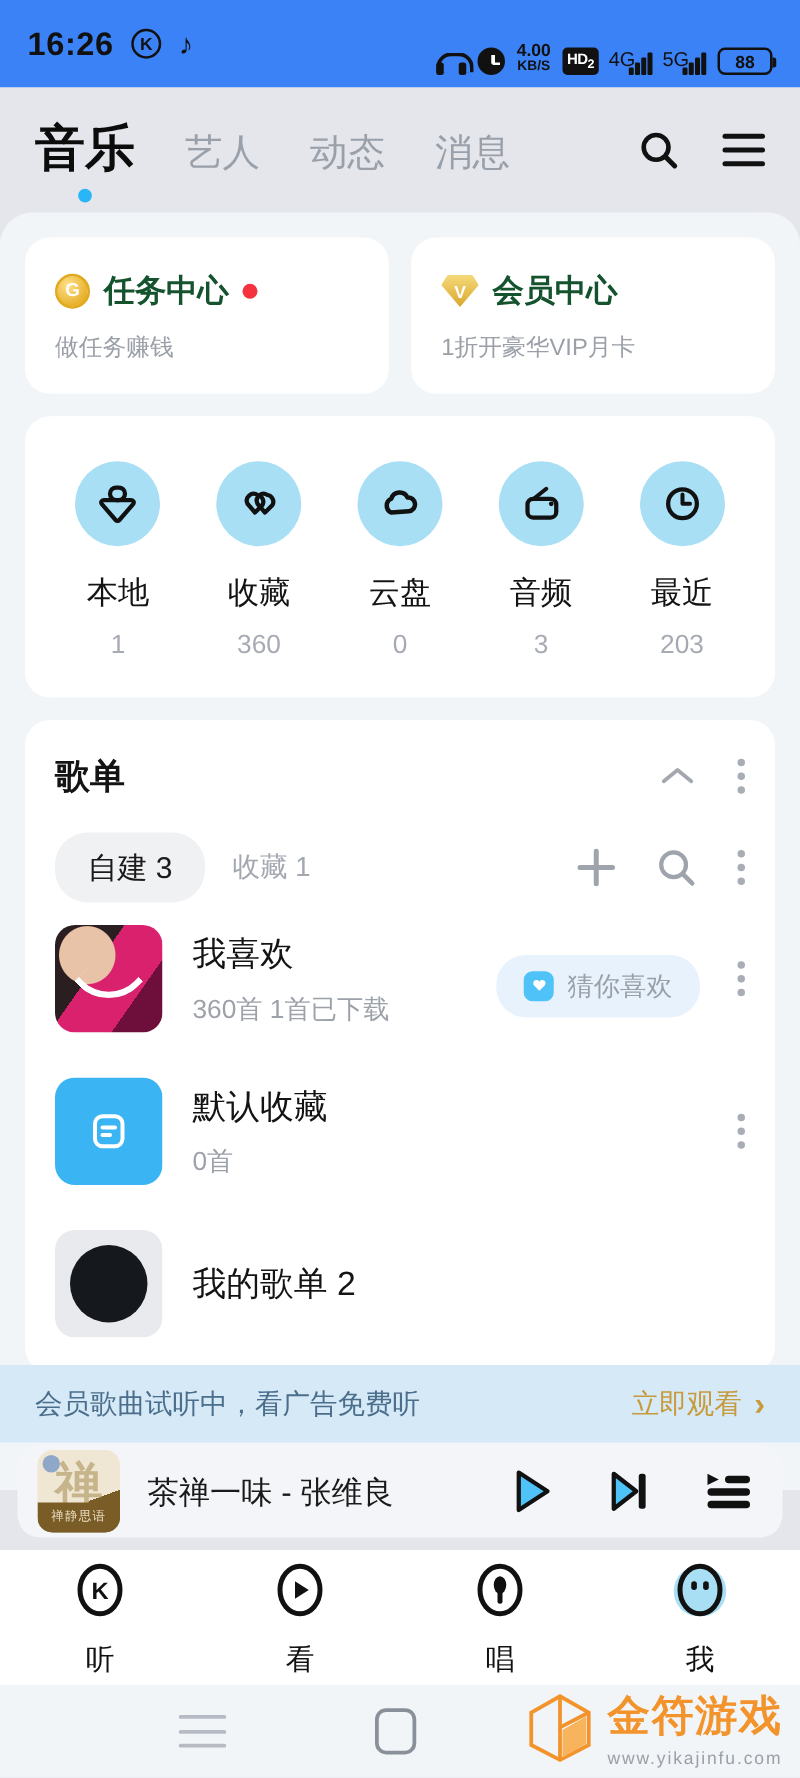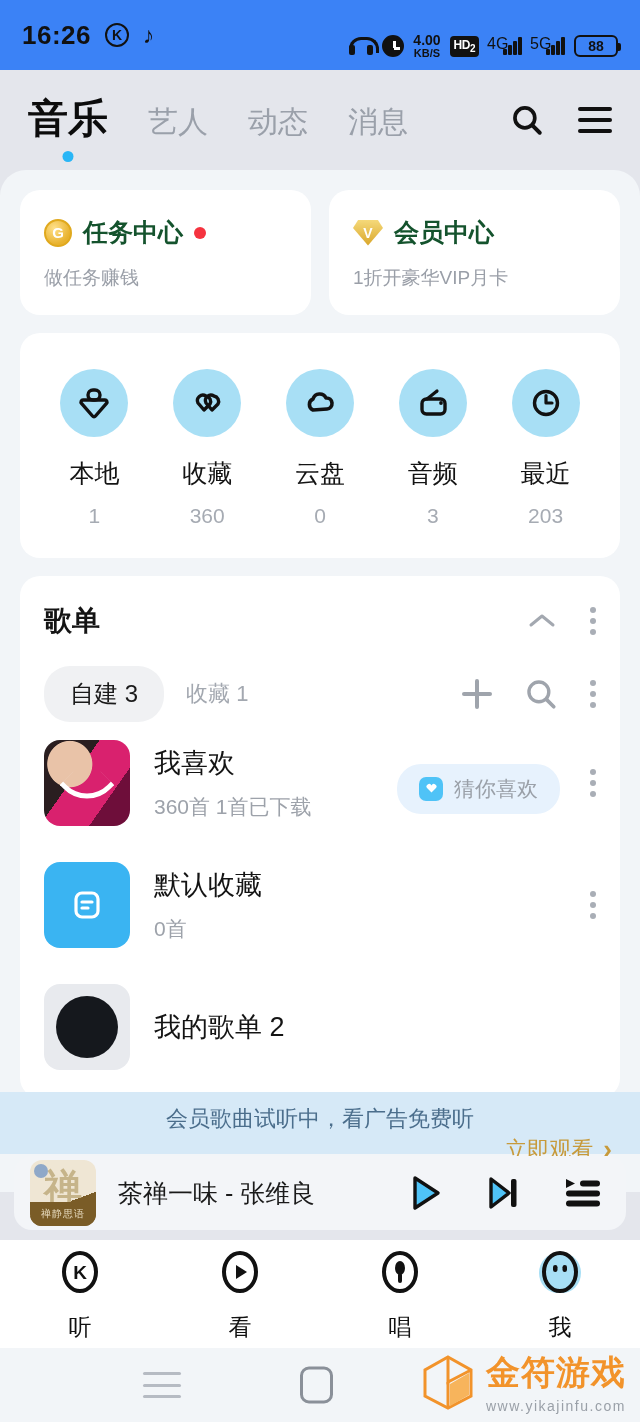--- a/index.html
+++ b/index.html
@@ -13,21 +13,21 @@
   }
   .phone { width:640px; height:1422px; position:relative; background:#E4E6EC; }
 
   
   .statusbar {
     height:70px; display:flex; align-items:center;
     padding:0 22px; background:#3b82f6;
   }
   .sb-left { display:flex; align-items:center; gap:14px; }
   .sb-time { font-size:26px; font-weight:700; color:#111; letter-spacing:.5px; }
-  .sb-right { margin-left:auto; display:flex; align-items:center; gap:9px;margin-top:23px; }
+  .sb-right { margin-left:auto; display:flex; align-items:flex-end; gap:9px;margin-top:23px; }
   .ic-k { width:24px;height:24px;border:2.4px solid #111;border-radius:50%;
           display:flex;align-items:center;justify-content:center;
           font-size:14px;font-weight:700;color:#111; }
   .ic-tt { font-size:23px; color:#111; line-height:1; font-weight:700; }
   .ic-hp { width:24px;height:18px;position:relative; }
   .ic-hp::before{content:"";position:absolute;left:0;top:0;width:24px;height:13px;
     border:3px solid #111;border-bottom:none;border-radius:12px 12px 0 0;}
   .ic-hp::after{content:"";position:absolute;left:0;bottom:0;width:6px;height:10px;
     background:#111;border-radius:2px;box-shadow:18px 0 0 #111;}
   .ic-alarm { width:22px;height:22px;border:3px solid #111;border-radius:50%;
@@ -129,21 +129,21 @@
   .psub { margin-top:12px; font-size:21px; color:#9DA2AA; }
   .pbadge { margin-left:auto; background:#E7F2FD; border-radius:24px;
      padding:11px 22px; display:flex; align-items:center; gap:11px;margin-top:11px; }
   .pbadge .bico { width:24px;height:24px;border-radius:7px;background:#4FC3F7;
      display:flex;align-items:center;justify-content:center; }
   .pbadge span { font-size:21px; color:#9AA0A8; }
   .pitem .kebab { margin-left:30px; }
 
   
   .adbar { position:absolute; left:0; top:1092px; width:640px; height:62px;
-    background:#D6E9F7; display:flex; align-items:center; padding:12px 28px;flex-direction:column; }
+    background:#D6E9F7; display:flex; align-items:center; padding:0 28px; }
   .adtext { font-size:22px; color:#4B6E8C; }
   .adcta { margin-left:auto; display:flex; align-items:center; gap:10px;
     font-size:22px; color:#C79A3B; }
   .adcta .ar { font-size:26px; font-weight:700; }
 
   
   .mini { position:absolute; left:14px; top:1156px; width:612px; height:74px;
     background:#F3F5F8; border-radius:18px; display:flex; align-items:center; padding:0 16px; }
   .mart { width:66px;height:66px;border-radius:12px; flex:none; position:relative; overflow:hidden;
      background:linear-gradient(160deg,#EFE6D4 0 62%,#7A5C27 62%); }

